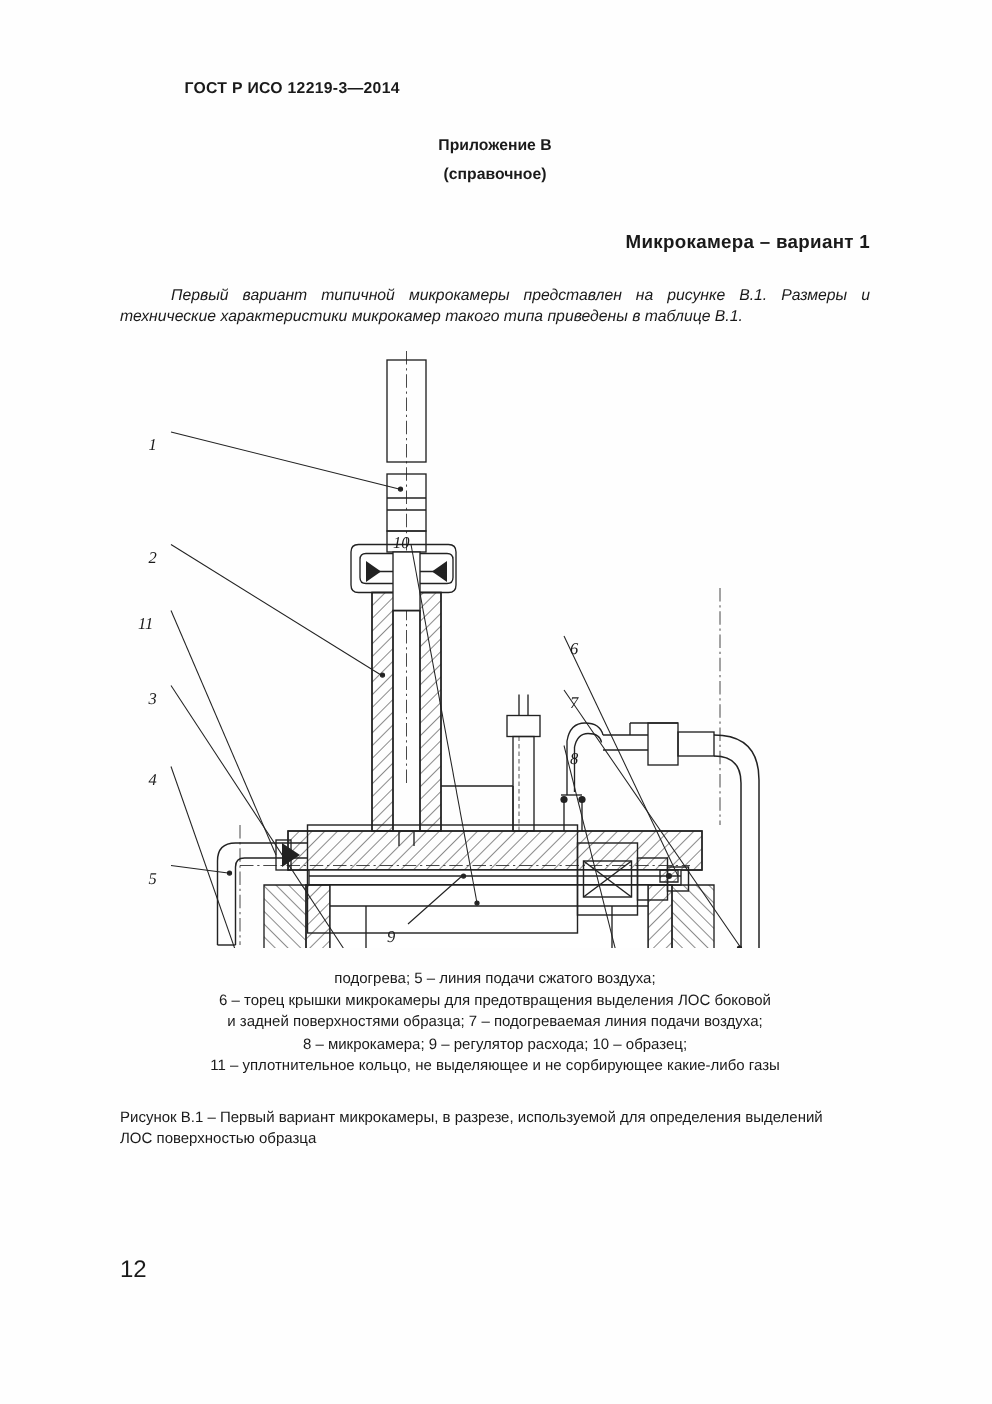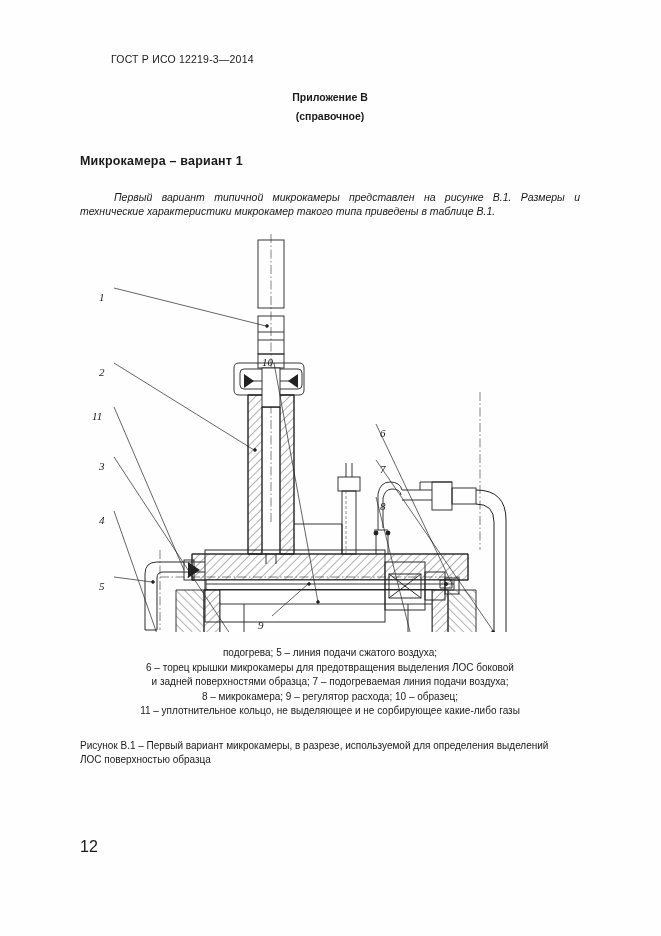--- a/index.html
+++ b/index.html
@@ -26,39 +26,39 @@
   .content {
     position: absolute;
     left: 80px;
     top: 52px;
     width: 500px;
   }
 
   
   .doc-header {
     font-size: 10.5px;
-    font-weight: normal;
+    font-weight: bold;
     letter-spacing: 0.2px;
     line-height: 14px;
-    margin: 0 0 24px 0;
+    margin: 0 0 24px 12px;
     padding-left: 31px;
   }
 
   
   .annex-block {
     text-align: center;
     font-size: 10.5px;
     font-weight: bold;
     line-height: 15px;
     margin-bottom: 30px;
   }
   .annex-block div { margin: 4px; }
 
   .section-title {
-    text-align: left;
+    text-align: right;
     font-size: 12.5px;
     font-weight: bold;
     margin: 0 0 22px 0;
     letter-spacing: 0.2px;
   }
 
   
   .body-par {
     font-size: 10.5px;
     line-height: 14px;

